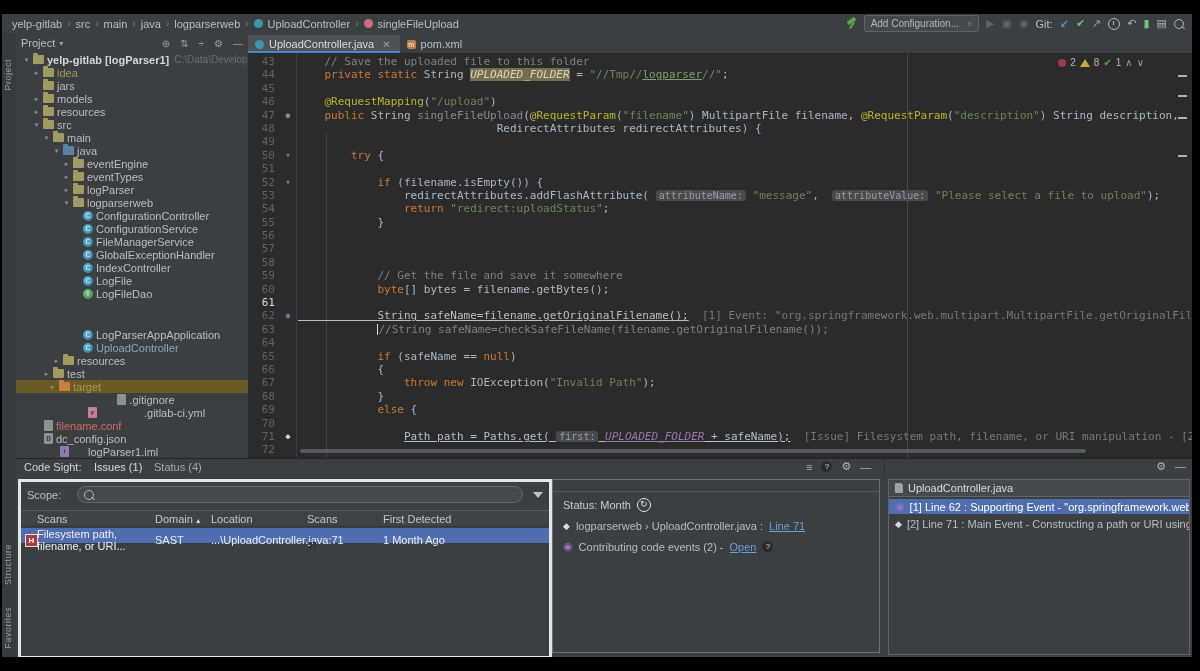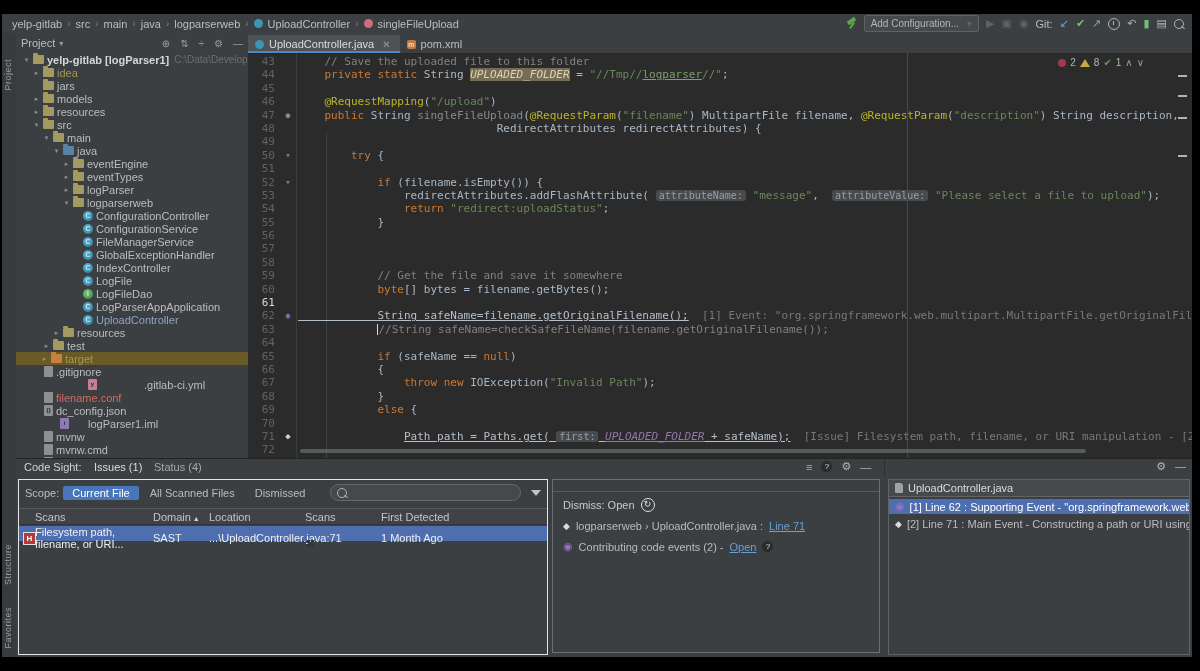--- a/index.html
+++ b/index.html
@@ -106,21 +106,21 @@
   .bhead{position:relative;height:18px;font-size:11px;color:#bbbdbf;}
   .bhead .t1{position:absolute;left:8px;top:2px;color:#d0d2d4;}
   .bhead .t2{position:absolute;left:78px;top:2px;color:#dadcde;}
   .bhead .t3{position:absolute;left:138px;top:2px;color:#a7a9ab;}
   .bh-icons{position:absolute;left:790px;top:1px;display:flex;gap:9px;align-items:center;color:#b0b2b4;font-size:11px;}
   .qmark{width:11px;height:11px;border-radius:50%;background:#2b2b2b;color:#e0e0e0;font-size:8px;line-height:11px;text-align:center;}
   .bh-sep{position:absolute;left:868px;top:0;bottom:0;width:1px;background:#2d2f30;}
   .bh-contrib{position:absolute;left:880px;top:2px;color:#c8cacc;margin-top:48px;}
   .bh-right{position:absolute;right:6px;top:1px;display:flex;gap:9px;color:#b0b2b4;font-size:11px;}
   
-  .cs{position:absolute;left:2px;top:20px;width:528px;height:174px;border:1px solid #e5e5e5;background:#3c3f41;overflow:hidden;}
+  .cs{position:absolute;left:2px;top:20px;width:528px;height:174px;border:3px solid #e5e5e5;background:#3c3f41;overflow:hidden;}
   .scopebar{display:flex;align-items:center;padding:4px 6px;font-size:11px;color:#bbbdbf;gap:2px;}
   .scope-btn{padding:1px 9px;border-radius:2px;margin-left:2px;}
   .scope-btn.active{background:#4976b8;color:#fff;}
   .searchbox{flex:1;height:15px;margin-left:14px;border:1px solid #646868;border-radius:9px;background:#45494b;
              display:flex;align-items:center;padding:0 6px;gap:4px;}
   .funnel{width:0;height:0;border-left:5px solid transparent;border-right:5px solid transparent;border-top:6px solid #c0c2c4;margin-left:8px;position:relative;}
   .csgrid{display:grid;grid-template-columns:16px 118px 56px 96px 76px 1fr;font-size:11px;align-items:center;}
   .cshead{color:#c3c5c7;height:15px;border-top:1px solid #55595b;border-bottom:1px solid #333537;margin-top:3px;background:#404346;}
   .csrow{height:15px;background:#4e6eb0;color:#eef0f2;margin-top:1px;}
   .sortarrow{font-size:7px;color:#d0d2d4;}
@@ -307,46 +307,46 @@
         <div class="trow" style="padding-left: 56px;">
           <span class="chev"></span>
           <span class="ball c">C</span>
           <span class="lbl">LogFile</span>
         </div>
         <div class="trow" style="padding-left: 56px;">
           <span class="chev"></span>
           <span class="ball i">I</span>
           <span class="lbl">LogFileDao</span>
         </div>
-        <div class="trow" style="padding-left: 56px;">
+        <div class="trow" style="padding-left: 56px; margin-top: 28px;">
           <span class="chev"></span>
           <span class="ball c">C</span>
           <span class="lbl">LogParserAppApplication</span>
         </div>
         <div class="trow" style="padding-left: 56px;">
           <span class="chev"></span>
           <span class="ball c">C</span>
           <span class="lbl open">UploadController</span>
         </div>
         <div class="trow" style="padding-left: 36px;">
           <span class="chev">▸</span>
           <span class="tico fold-ic"></span>
           <span class="lbl">resources</span>
         </div>
         <div class="trow" style="padding-left: 26px;">
           <span class="chev">▸</span>
           <span class="tico fold-ic"></span>
           <span class="lbl">test</span>
         </div>
-        <div class="trow rowhl" style="padding-left: 24px;">
+        <div class="trow rowhl" style="padding-left: 32px;">
           <span class="chev">▸</span>
           <span class="tico fold-ic fold-orange"></span>
           <span class="lbl excl">target</span>
         </div>
-        <div class="trow" style="padding-left: 16px;">
+        <div class="trow" style="padding-left: 16px; justify-content: center;">
           <span class="chev"></span>
           <span class="fico"></span>
           <span class="lbl">.gitignore</span>
         </div>
         <div class="trow" style="padding-left: 16px; gap: 44px;">
           <span class="chev"></span>
           <span class="fico pink">y</span>
           <span class="lbl">.gitlab-ci.yml</span>
         </div>
         <div class="trow" style="padding-left: 16px;">
@@ -430,25 +430,20 @@
       <span class="bh-contrib">Contributing Details</span>
       <span class="bh-right">
         <span>⚙</span>
         <span>—</span>
       </span>
     </div>
 
     <div class="cs">
       <div class="scopebar">
         <span>Scope:</span>
-        <span id="scopes" style="display:flex;align-items:center">
-            <span class="scope-btn active">Current File</span>
-            <span class="scope-btn">All Scanned Files</span>
-            <span class="scope-btn">Dismissed</span>
-          </span>
         <span class="searchbox">
           <span class="mag"></span>
         </span>
         <span class="funnel"></span>
       </div>
       <div class="csgrid cshead" id="cshead">
           <span></span>
           <span>Scans</span>
           <span>Domain<span class="sortarrow"> ▲</span></span>
           <span>Location</span>
@@ -463,21 +458,21 @@
             <span>...\UploadController.java:71</span>
             <span><span class="scans-ic"></span></span>
             <span>1 Month Ago</span>
           </div>
         </div>
     </div>
 
     <div class="issue">
       <div class="issue-div"></div>
       <div class="stat-row">
-        <span>Dismiss: Open</span>
+        <span>Status: Month</span>
         <span class="refresh">↻</span>
       </div>
       <div class="ev-row">
         <span class="dia">◆</span>
         <span>logparserweb › UploadController.java :</span>
         <a class="lnk">Line 71</a>
       </div>
       <div class="ev-row">
         <span class="pcirc">◉</span>
         <span>Contributing code events (2) -</span>

